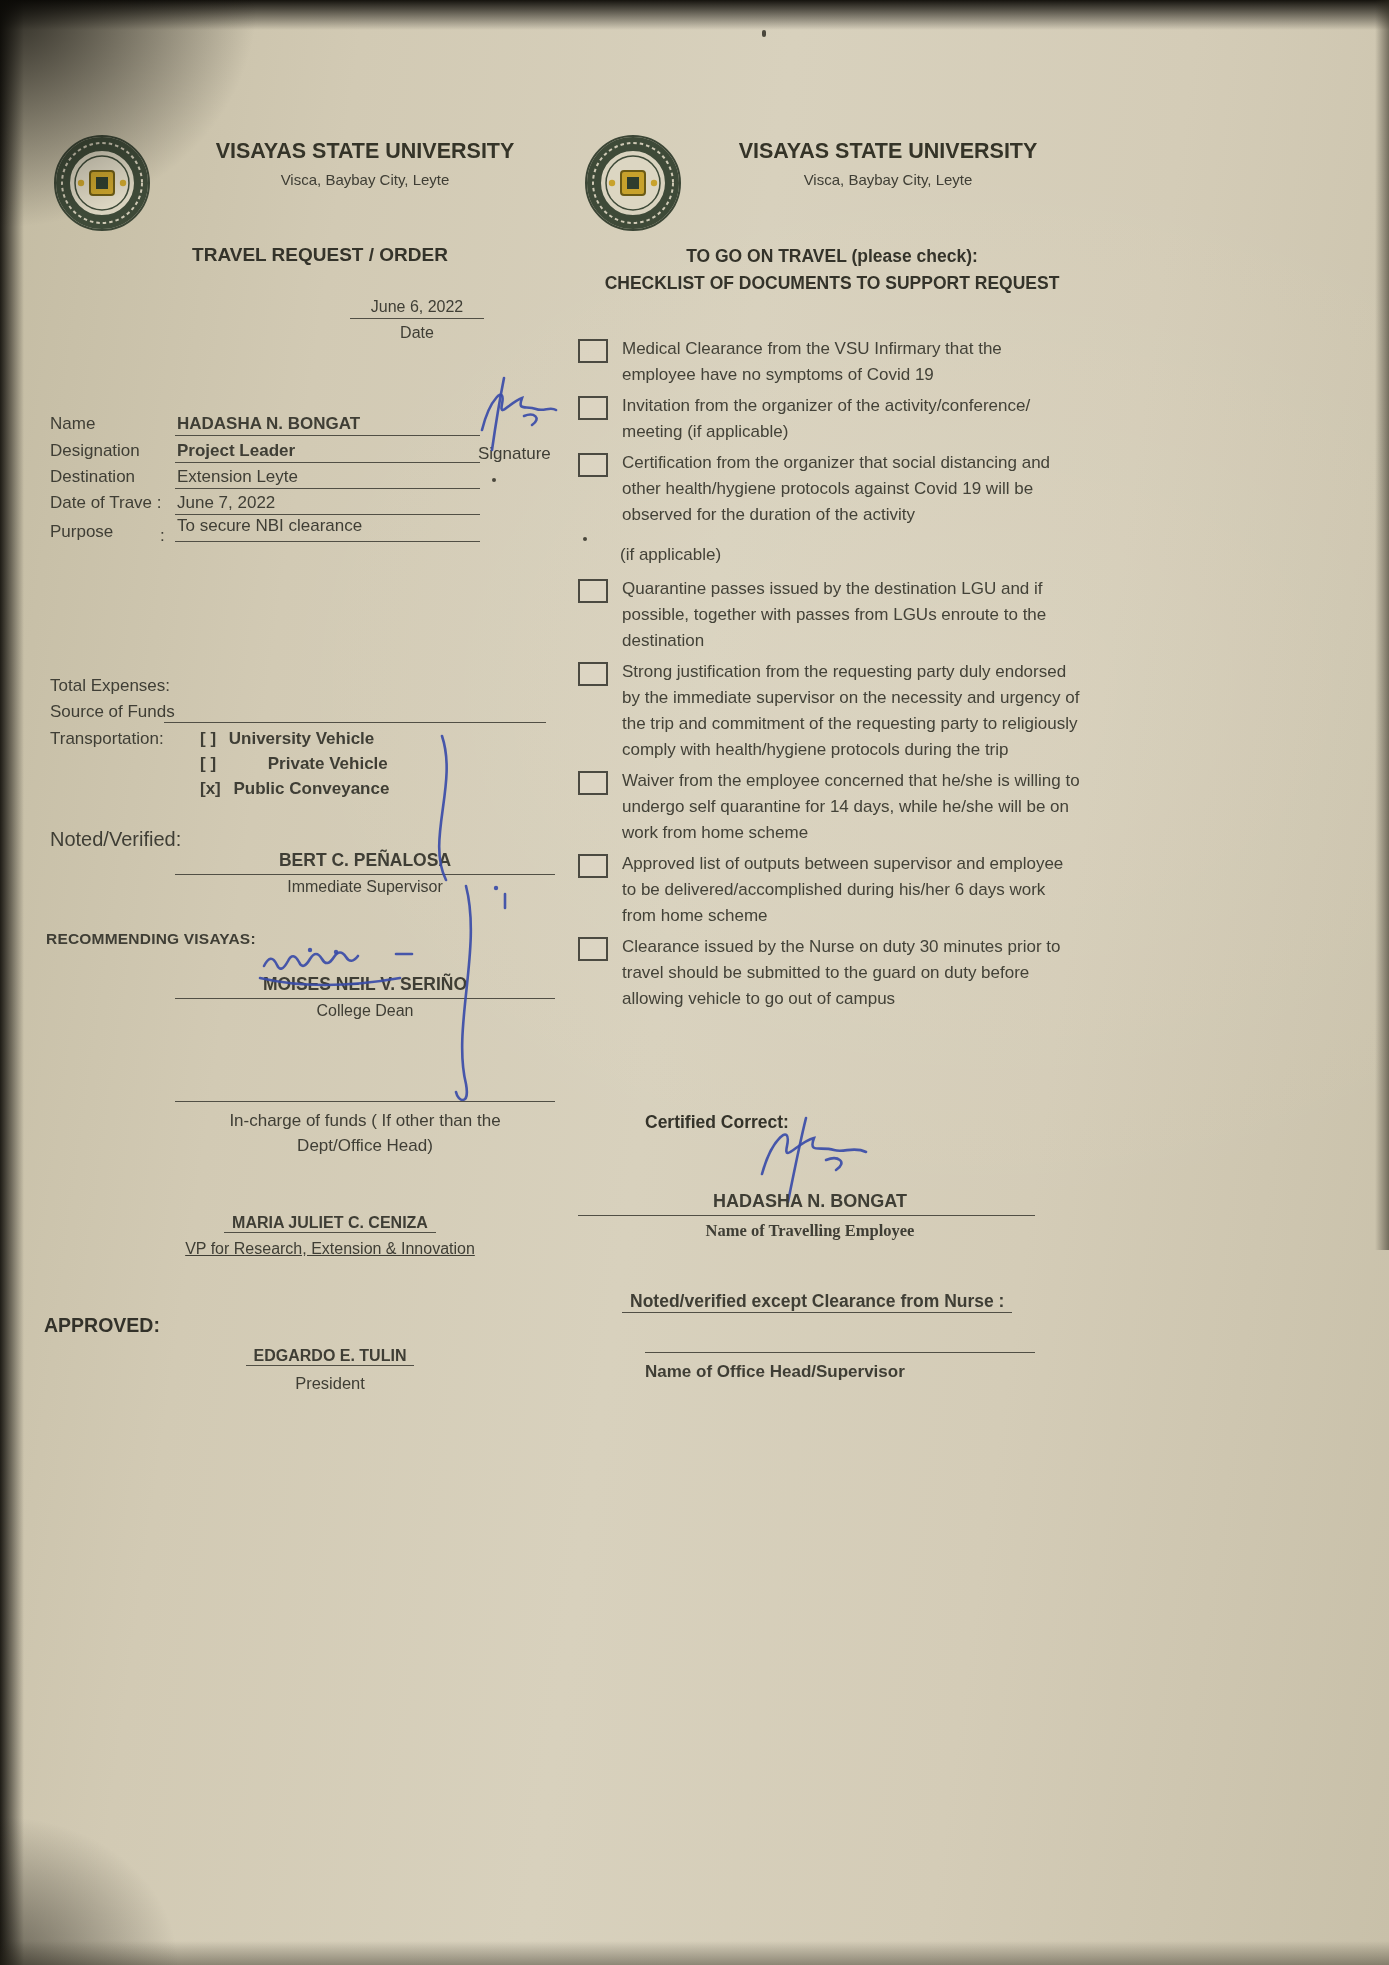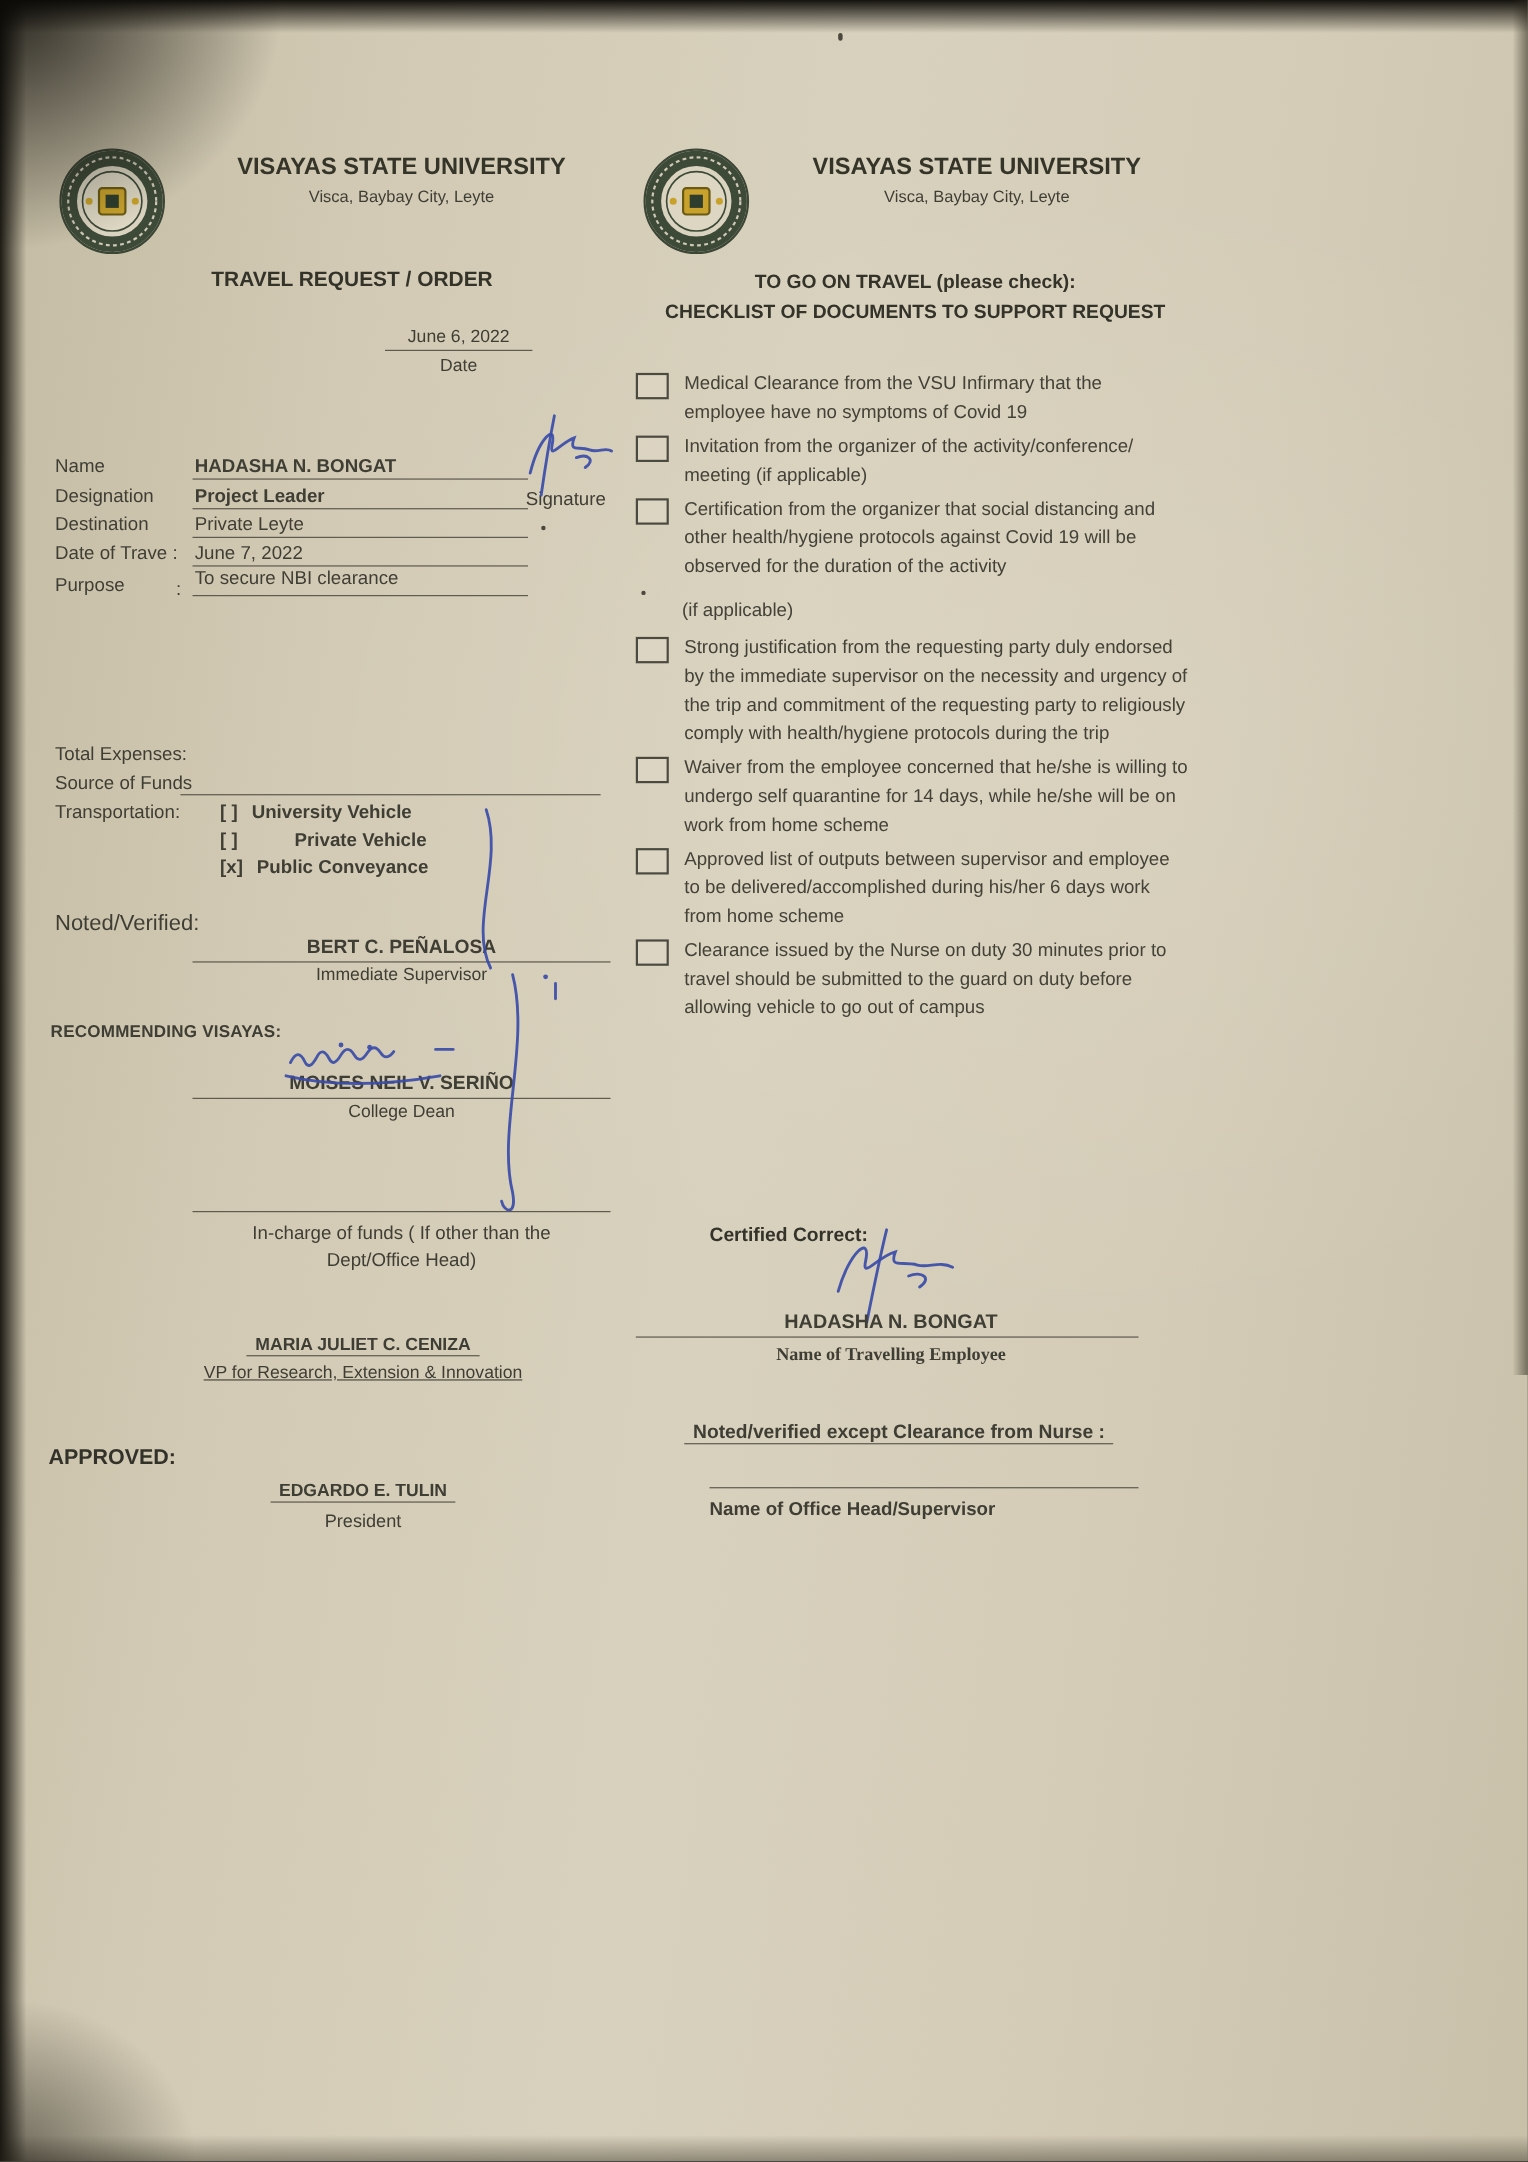--- a/index.html
+++ b/index.html
@@ -60,21 +60,21 @@
   <div class="t" style="left:50px; top:414px;">Name</div>
   <div class="t b" style="left:177px; top:414px;">HADASHA N. BONGAT</div>
   <div class="line" style="left:175px; top:435px; width:305px;"></div>
 
   <div class="t" style="left:50px; top:441px;">Designation</div>
   <div class="t b" style="left:177px; top:441px;">Project Leader</div>
   <div class="line" style="left:175px; top:462px; width:305px;"></div>
   <div class="t" style="left:478px; top:444px;">Signature</div>
 
   <div class="t" style="left:50px; top:467px;">Destination</div>
-  <div class="t" style="left:177px; top:467px;">Private Leyte</div>
+  <div class="t" style="left:177px; top:467px;">Extension Leyte</div>
   <div class="line" style="left:175px; top:488px; width:305px;"></div>
 
   <div class="t" style="left:50px; top:493px;">Date of Trave :</div>
   <div class="t" style="left:177px; top:493px;">June 7, 2022</div>
   <div class="line" style="left:175px; top:514px; width:305px;"></div>
 
   <div class="t" style="left:50px; top:522px;">Purpose</div>
   <div class="t" style="left:160px; top:526px;">:</div>
   <div class="t" style="left:177px; top:516px;">To secure NBI clearance</div>
   <div class="line" style="left:175px; top:541px; width:305px;"></div>
@@ -172,20 +172,24 @@
       <span class="chk"></span>
       <div class="item-text">Invitation from the organizer of the activity/conference/ meeting (if applicable)</div>
     </div>
     <div class="item">
       <span class="chk"></span>
       <div class="item-text">Certification from the organizer that social distancing and other health/hygiene protocols against Covid 19 will be observed for the duration of the activity</div>
     </div>
     <div class="note">(if applicable)</div>
     <div class="item">
       <span class="chk"></span>
+      <div class="item-text">Quarantine passes issued by the destination LGU and if possible, together with passes from LGUs enroute to the destination</div>
+    </div>
+    <div class="item">
+      <span class="chk"></span>
       <div class="item-text">Strong justification from the requesting party duly endorsed by the immediate supervisor on the necessity and urgency of the trip and commitment of the requesting party to religiously comply with health/hygiene protocols during the trip</div>
     </div>
     <div class="item">
       <span class="chk"></span>
       <div class="item-text">Waiver from the employee concerned that he/she is willing to undergo self quarantine for 14 days, while he/she will be on work from home scheme</div>
     </div>
     <div class="item">
       <span class="chk"></span>
       <div class="item-text">Approved list of outputs between supervisor and employee to be delivered/accomplished during his/her 6 days work from home scheme</div>
     </div>

